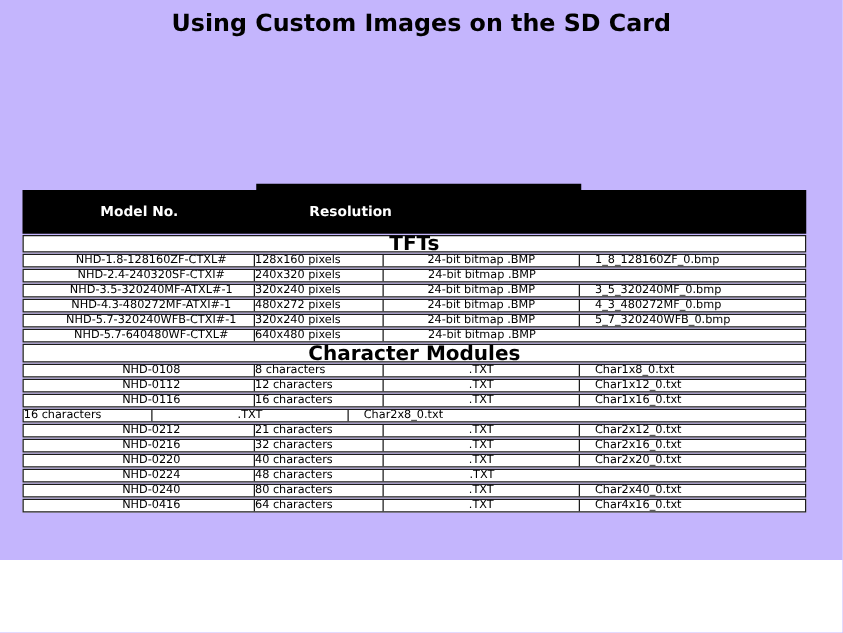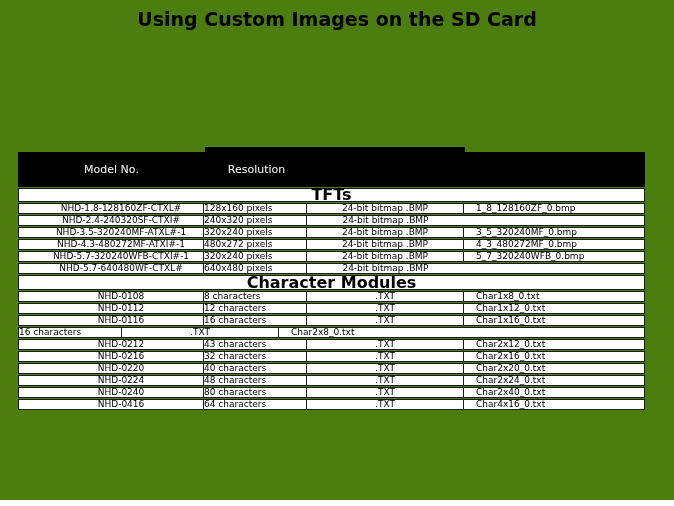--- a/index.html
+++ b/index.html
@@ -1,30 +1,30 @@
 <!DOCTYPE html>
 <html><head>
 <meta charset="utf-8">
 <style>
   html,body { margin:0; padding:0; }
   body { background:#ffffff; font-family:"DejaVu Sans", sans-serif; }
-  .page { position:relative; width:674px; height:500px; background:#4d7c0f; overflow:hidden; }
+  .page { position:relative; width:674px; height:448px; background:#c4b5fd; overflow:hidden; }
 
   .title {
     position:absolute; top:8px; left:0; width:100%;
     text-align:center; font-size:19px; font-weight:bold; color:#000;
     letter-spacing:0px; margin:0;
   }
 
   .table-wrap { position:absolute; left:18px; top:152px; width:627px; }
   .raised-strip { position:absolute; left:187px; top:-5px; width:260px; height:5px; background:#000; }
 
   .thead {
     display:flex; height:35px; background:#000; color:#fff;
-    font-weight:normal; font-size:11px; align-items:center; margin-bottom:1px;
+    font-weight:bold; font-size:11px; align-items:center; margin-bottom:1px;gap:24px;
   }
   .c { box-sizing:border-box; overflow:hidden; white-space:nowrap; }
   .w1 { width:187px; } .w2 { width:103px; } .w3 { width:157px; } .w4 { width:180px; }
   .thead .c { text-align:center; line-height:13px; }
 
   .sec {
     box-sizing:border-box; height:14px; border:1px solid #1c1c1c; margin-bottom:1px;
     background:#fff; text-align:center; font-weight:bold; font-size:16px;
     line-height:12px; color:#000;
   }
@@ -110,41 +110,40 @@
           <div class="c w3">.TXT</div>
           <div class="c w4">Char1x16_0.txt</div>
         </div>
         <div class="row">
           <div class="c w2">16 characters</div>
           <div class="c w3">.TXT</div>
           <div class="c w4">Char2x8_0.txt</div>
         </div>
         <div class="row">
           <div class="c w1">NHD-0212</div>
-          <div class="c w2">43 characters</div>
+          <div class="c w2">21 characters</div>
           <div class="c w3">.TXT</div>
           <div class="c w4">Char2x12_0.txt</div>
         </div>
         <div class="row">
           <div class="c w1">NHD-0216</div>
           <div class="c w2">32 characters</div>
           <div class="c w3">.TXT</div>
           <div class="c w4">Char2x16_0.txt</div>
         </div>
         <div class="row">
           <div class="c w1">NHD-0220</div>
           <div class="c w2">40 characters</div>
           <div class="c w3">.TXT</div>
           <div class="c w4">Char2x20_0.txt</div>
         </div>
         <div class="row">
           <div class="c w1">NHD-0224</div>
           <div class="c w2">48 characters</div>
           <div class="c w3">.TXT</div>
-          <div class="c w4">Char2x24_0.txt</div>
         </div>
         <div class="row">
           <div class="c w1">NHD-0240</div>
           <div class="c w2">80 characters</div>
           <div class="c w3">.TXT</div>
           <div class="c w4">Char2x40_0.txt</div>
         </div>
         <div class="row">
           <div class="c w1">NHD-0416</div>
           <div class="c w2">64 characters</div>

